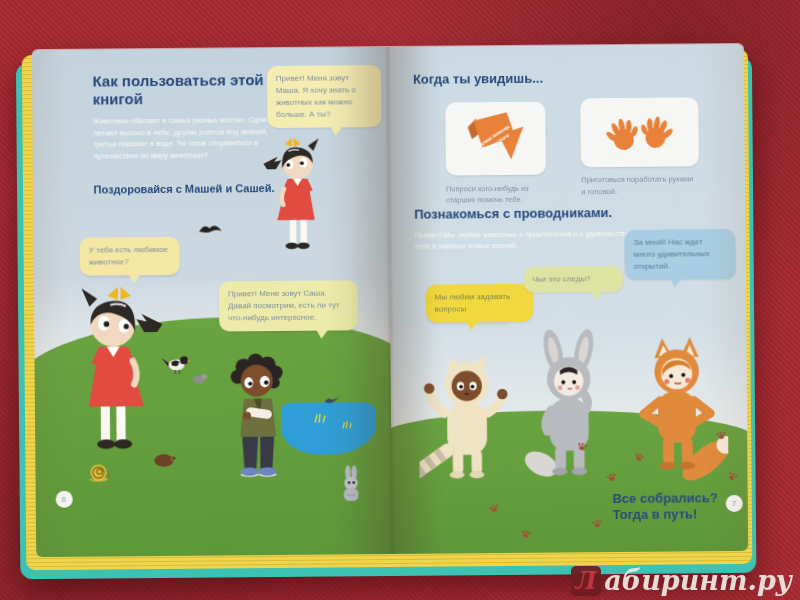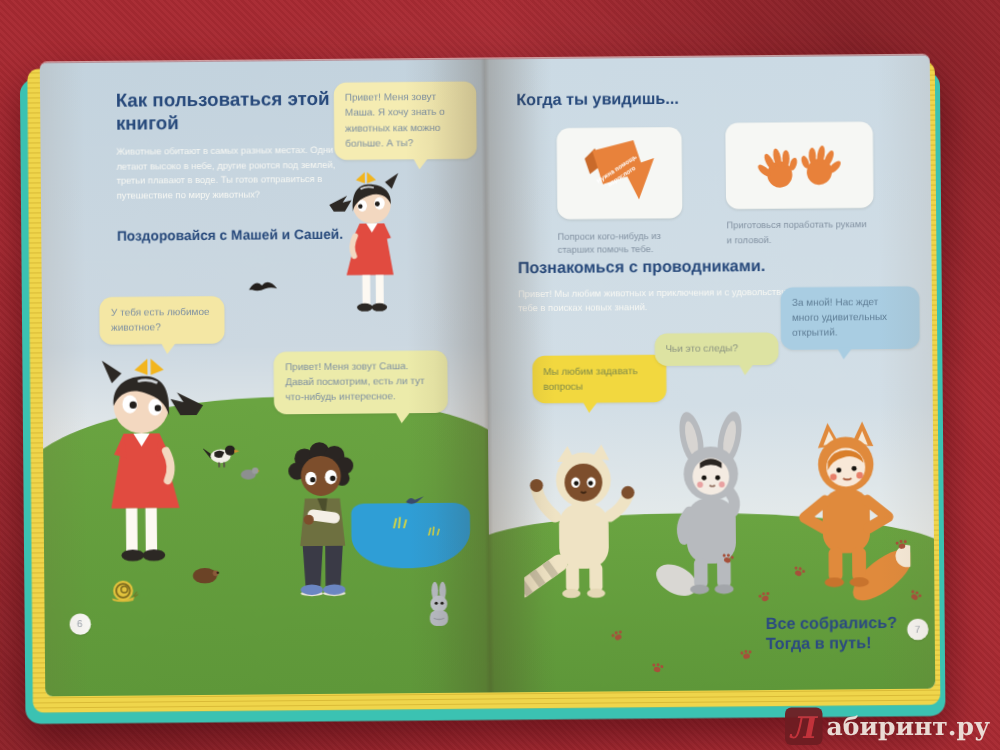--- a/index.html
+++ b/index.html
@@ -50,21 +50,21 @@
     display:flex;align-items:center;justify-content:center;}
   .badge{position:absolute;width:17px;height:17px;border-radius:50%;background:#f7f6f3;color:#9aa2ac;
     font-size:8px;display:flex;align-items:center;justify-content:center;box-shadow:0 1px 1px rgba(0,0,0,0.08);}
   .cta{font-size:13px;line-height:1.2;color:#2b4a80;font-weight:bold;}
   .arrow-text{position:absolute;width:40px;text-align:center;color:#fff;font-weight:bold;font-size:5px;
     line-height:1.3;transform:rotate(-33deg);}
   .watermark{position:absolute;right:8px;bottom:4px;display:flex;align-items:center;opacity:0.95;}
   .wm-logo{width:30px;height:30px;border-radius:5px;background:#6f1d22;color:#c5343c;
     font-family:"DejaVu Serif",serif;font-style:italic;font-weight:bold;font-size:24px;
     display:flex;align-items:center;justify-content:center;margin-right:3px;}
-  .wm-text{font-family:"DejaVu Serif",serif;font-weight:bold;font-size:20px;color:#efe5de;}
+  .wm-text{font-family:"DejaVu Serif",serif;font-style:italic;font-weight:bold;font-size:27px;color:#efe5de;}
   .fig{position:absolute;}
   svg{display:block;}
 </style>
 </head>
 <body>
 
 <div class="stage">
   <div class="book">
     <div class="cover"></div>
     <div class="edges"></div>

